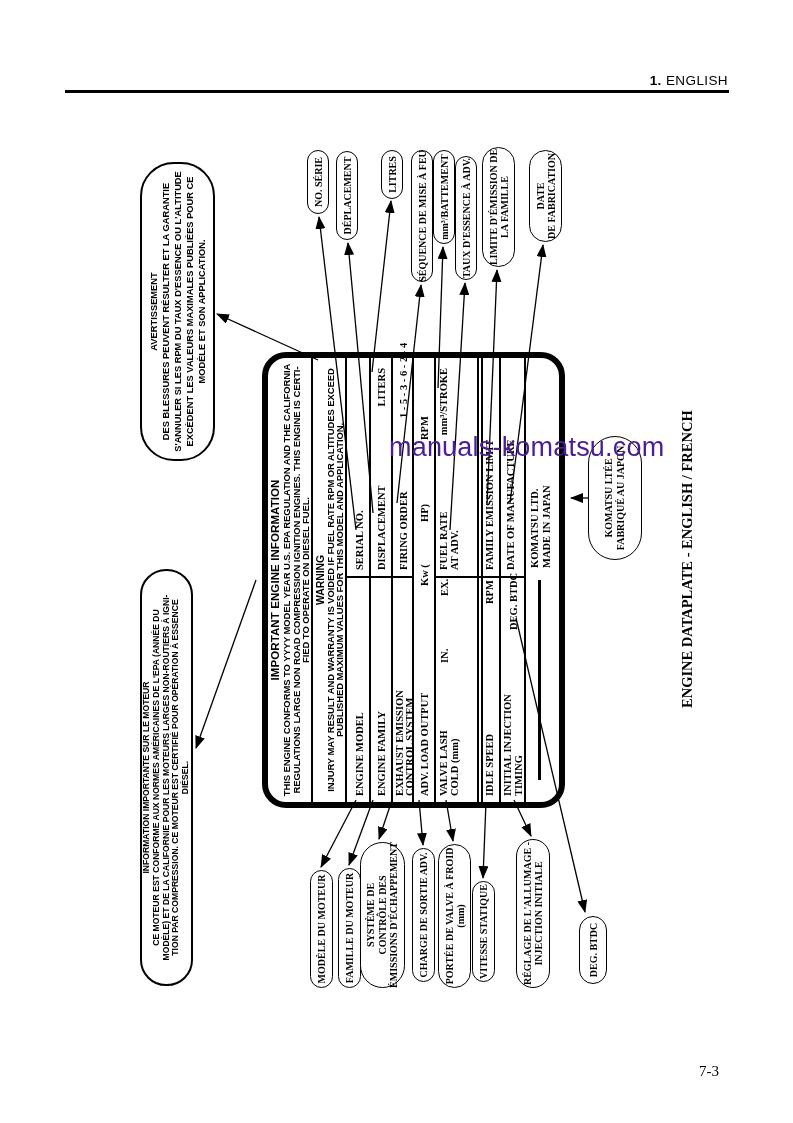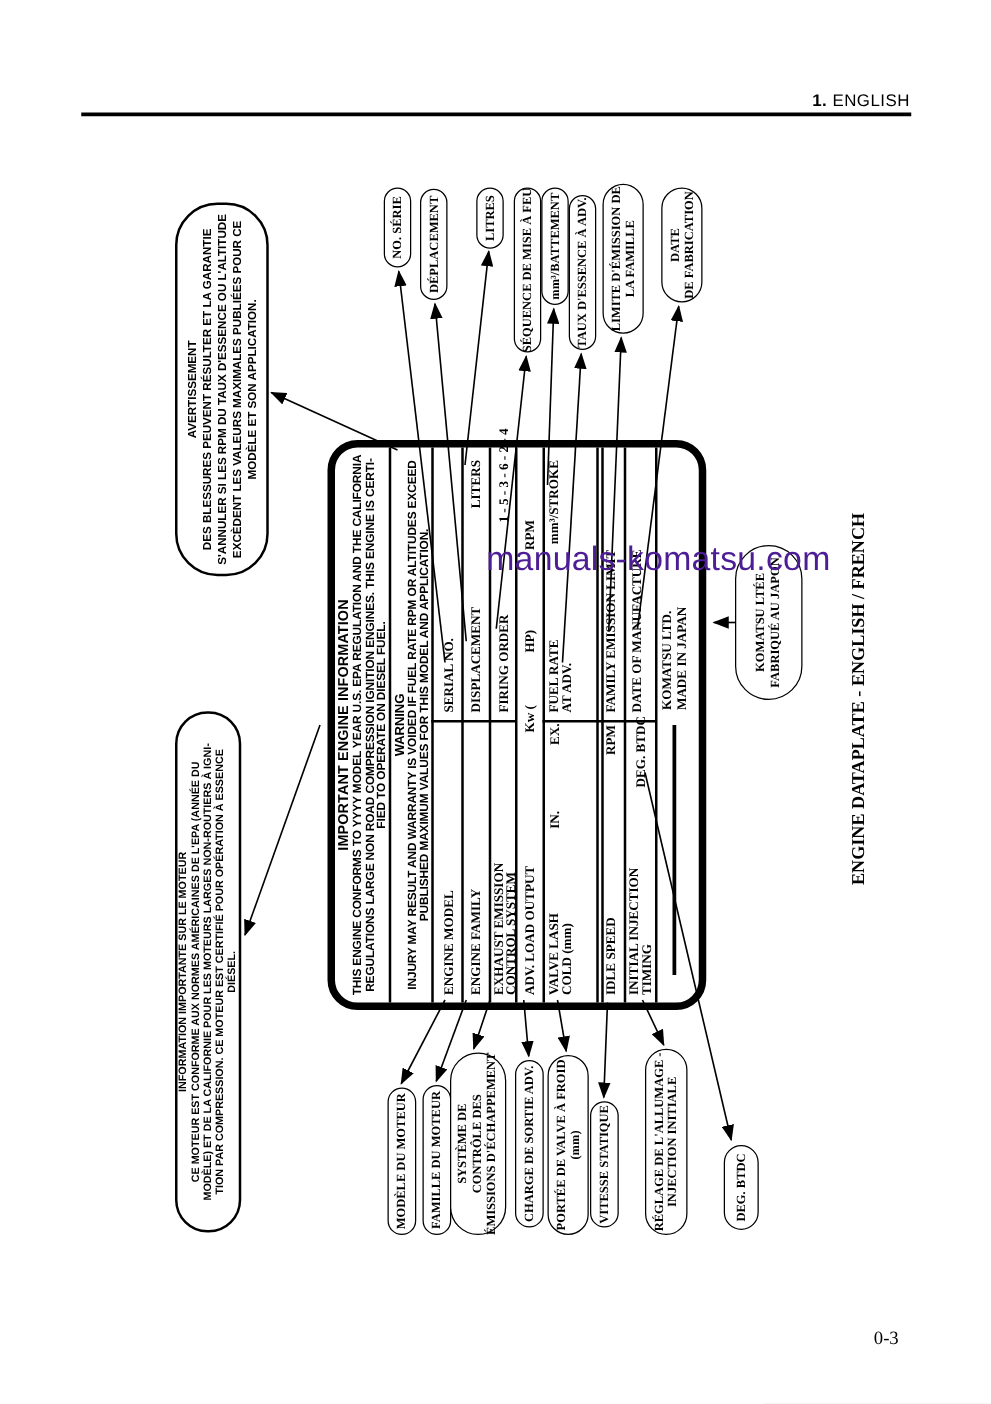--- a/index.html
+++ b/index.html
@@ -215,14 +215,14 @@
     <div class="stadium" style="left:440px;top:468px;width:124px;height:54px;line-height:12px">
       <span>KOMATSU LTÉE</span>
       <span>FABRIQUÉ AU JAPON</span>
     </div>
 
     <div class="caption">ENGINE DATAPLATE - ENGLISH / FRENCH</div>
   </div>
 
   <div class="watermark">manuals-komatsu.com</div>
 
-  <div class="pagenum">0-3</div>
+  <div class="pagenum">7-3</div>
 </div>
 
 </body></html>

